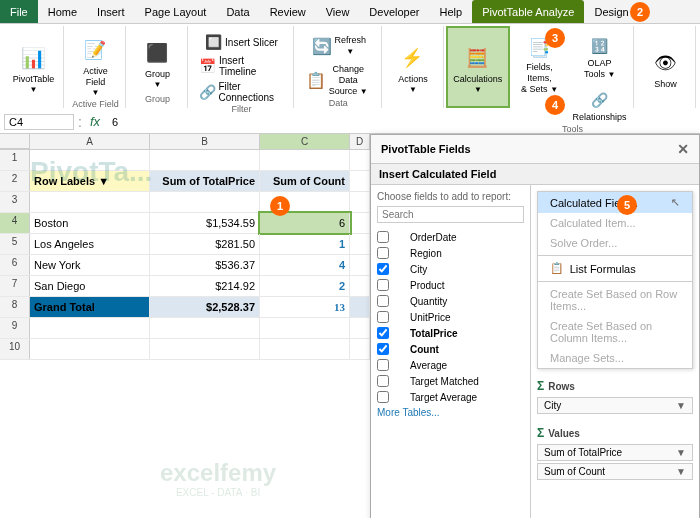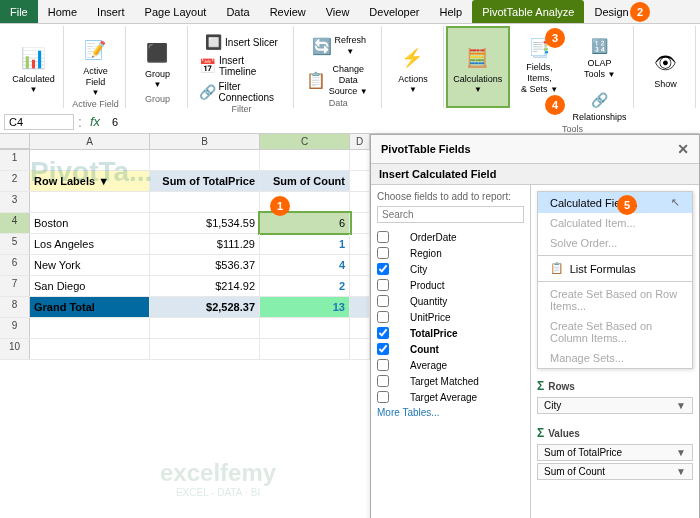--- a/index.html
+++ b/index.html
@@ -96,21 +96,21 @@
     <div class="ribbon-tab highlight" style="background:#4d7c0f;color:#fff;border-radius:3px 3px 0 0;">PivotTable Analyze</div>
     <div class="ribbon-tab">Design</div>
   </div>
 
   <div class="ribbon-content">
 
     <div class="ribbon-group">
       <div class="ribbon-group-buttons">
         <div class="ribbon-btn">
           <div class="ribbon-icon">📊</div>
-          <div class="ribbon-btn-label">Calculated</div>
+          <div class="ribbon-btn-label">PivotTable</div>
           <div style="font-size:8px;">▼</div>
         </div>
       </div>
       <div class="ribbon-group-label"></div>
     </div>
 
     <div class="ribbon-group">
       <div class="ribbon-group-buttons">
         <div class="ribbon-btn">
           <div class="ribbon-icon" style="font-size:18px;">📝</div>
@@ -267,21 +267,21 @@
         <div class="row-num" style="background:#c6e0b4;">4</div>
         <div class="cell" style="width:120px;">Boston</div>
         <div class="cell right" style="width:110px;">$1,534.59</div>
         <div class="cell selected right" style="width:90px;">6</div>
         <div class="cell" style="width:20px;"></div>
       </div>
 
       <div class="row">
         <div class="row-num">5</div>
         <div class="cell" style="width:120px;">Los Angeles</div>
-        <div class="cell right" style="width:110px;">$111.29</div>
+        <div class="cell right" style="width:110px;">$281.50</div>
         <div class="cell right blue-text" style="width:90px;">1</div>
         <div class="cell" style="width:20px;"></div>
       </div>
 
       <div class="row">
         <div class="row-num">6</div>
         <div class="cell" style="width:120px;">New York</div>
         <div class="cell right" style="width:110px;">$536.37</div>
         <div class="cell right blue-text" style="width:90px;">4</div>
         <div class="cell" style="width:20px;"></div>
@@ -292,21 +292,21 @@
         <div class="cell" style="width:120px;">San Diego</div>
         <div class="cell right" style="width:110px;">$214.92</div>
         <div class="cell right blue-text" style="width:90px;">2</div>
         <div class="cell" style="width:20px;"></div>
       </div>
 
       <div class="row" style="background:#dce6f1;">
         <div class="row-num">8</div>
         <div class="cell bold" style="width:120px;background:#0369a1;">Grand Total</div>
         <div class="cell bold right" style="width:110px;background:#dce6f1;">$2,528.37</div>
-        <div class="cell bold right blue-text" style="width:90px;background:#86efac;">13</div>
+        <div class="cell bold right blue-text" style="width:90px;background:#ffffff;font-family:Liberation Serif, serif;">13</div>
         <div class="cell" style="width:20px;background:#dce6f1;"></div>
       </div>
 
       <div class="row">
         <div class="row-num">9</div>
         <div class="cell" style="width:120px;"></div>
         <div class="cell" style="width:110px;"></div>
         <div class="cell" style="width:90px;"></div>
         <div class="cell" style="width:20px;"></div>
       </div>

